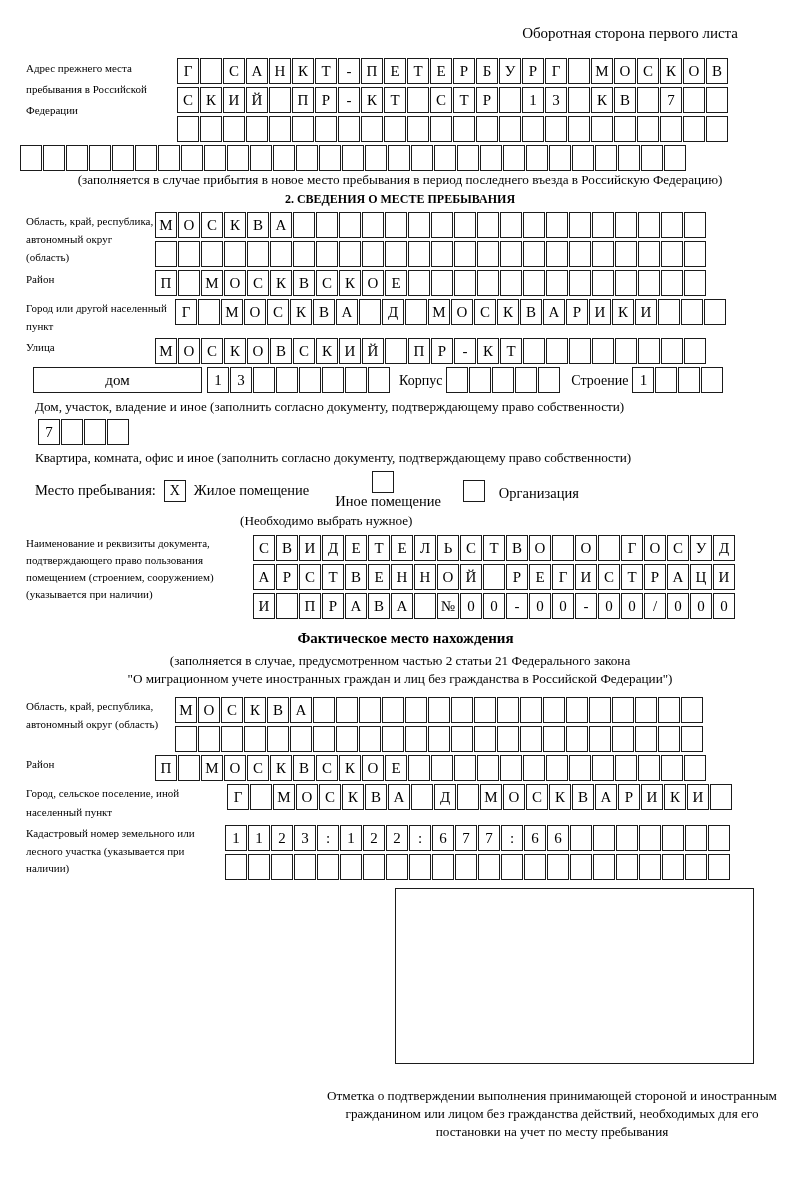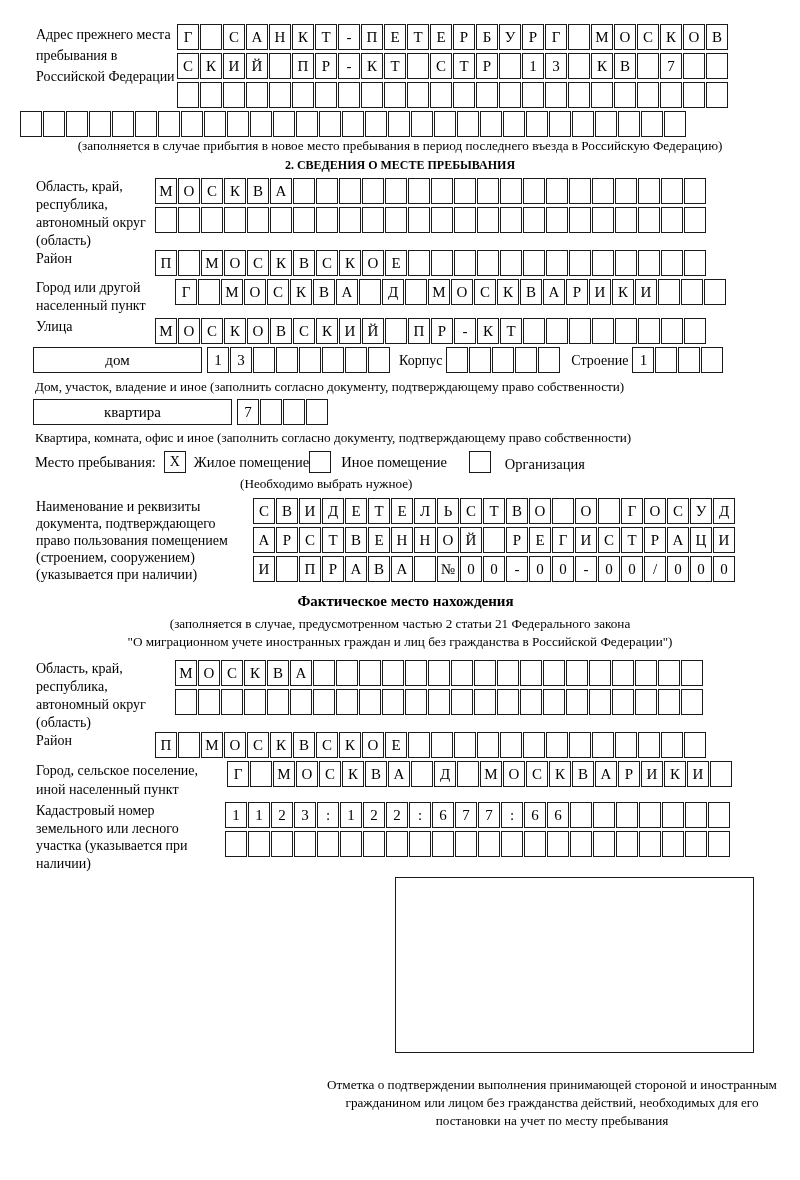--- a/index.html
+++ b/index.html
@@ -4,21 +4,21 @@
 <style>
   html,body{margin:0;padding:0;background:#fff;}
   .page{
     width:800px;height:1180px;box-sizing:border-box;
     padding-top:24px;background:#fff;color:#000;
     font-family:"Liberation Serif","DejaVu Serif",serif;
     position:relative;overflow:hidden;
   }
   .hdr-note{text-align:right;padding-right:62px;font-size:15px;line-height:18px;margin-bottom:16px;}
   .row{display:flex;align-items:flex-start;}
-  .lbl{font-size:14px;line-height:18px;padding-left:36px;box-sizing:border-box;flex-shrink:0;}
+  .lbl{font-size:11px;line-height:18px;padding-left:26px;box-sizing:border-box;flex-shrink:0;}
   .lw-prev{width:177px;line-height:21px;}
   .lw-region{width:155px;}
   .lw-city{width:175px;}
   .lw-street{width:155px;}
   .lw-doc{width:253px;line-height:17px;}
   .lw-fact-region{width:175px;}
   .lw-fact-city{width:227px;line-height:19px;}
   .lw-cad{width:225px;line-height:17.5px;}
   .boxes{display:flex;flex-wrap:nowrap;}
   .cb{
@@ -47,20 +47,21 @@
   .stay-row .opt{display:flex;align-items:center;}
   .stamp-box{width:357px;height:174px;border:1.5px solid #1b1b1b;margin-left:395px;margin-top:5px;background:#fff;}
   .stamp-caption{width:460px;margin-left:322px;text-align:center;font-size:13.2px;line-height:18px;margin-top:23px;}
   .notes-pair{margin-bottom:9px;}
 </style>
 </head>
 <body>
 
 <div class="page">
 
+  <div class="hdr-note">Оборотная сторона первого листа</div>
 
   <div class="row">
     <div class="lbl lw-prev">Адрес прежнего места пребывания в Российской Федерации</div>
     <div class="stack">
       <div class="boxes">
           <span class="cb">Г</span>
           <span class="cb"></span>
           <span class="cb">С</span>
           <span class="cb">А</span>
           <span class="cb">Н</span>
@@ -345,37 +346,36 @@
     <div class="boxes">
         <span class="cb">1</span>
         <span class="cb"></span>
         <span class="cb"></span>
         <span class="cb"></span>
       </div>
   </div>
   <div class="note" style="margin-left:35px;margin-bottom:3px;">Дом, участок, владение и иное (заполнить согласно документу, подтверждающему право собственности)</div>
 
   <div class="house-row">
-    <div class="widefield" style="width:197px;">квартира</div>
     <div class="boxes" style="margin-left:5px;">
         <span class="cb">7</span>
         <span class="cb"></span>
         <span class="cb"></span>
         <span class="cb"></span>
       </div>
   </div>
   <div class="note" style="margin-left:35px;margin-bottom:4px;">Квартира, комната, офис и иное (заполнить согласно документу, подтверждающему право собственности)</div>
 
   <div class="stay-row">
     <span>Место пребывания:</span>
     <span class="opt" style="margin-left:8px;">
       <span class="chk">X</span>
       <span style="margin-left:8px;">Жилое помещение</span>
     </span>
-    <span class="opt" style="">
+    <span class="opt" style="margin-left:16px;flex-direction:column;">
       <span class="chk"></span>
       <span style="margin-left:10px;">Иное помещение</span>
     </span>
     <span class="opt" style="margin-left:22px;align-items:flex-end;">
       <span class="chk"></span>
       <span style="margin-left:14px;">Организация</span>
     </span>
   </div>
   <div class="note" style="margin-left:240px;margin-bottom:5px;">(Необходимо выбрать нужное)</div>
 

